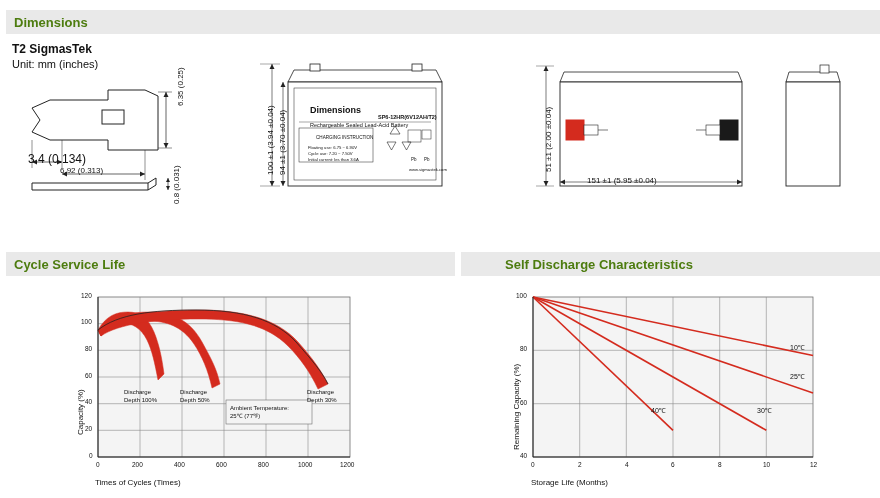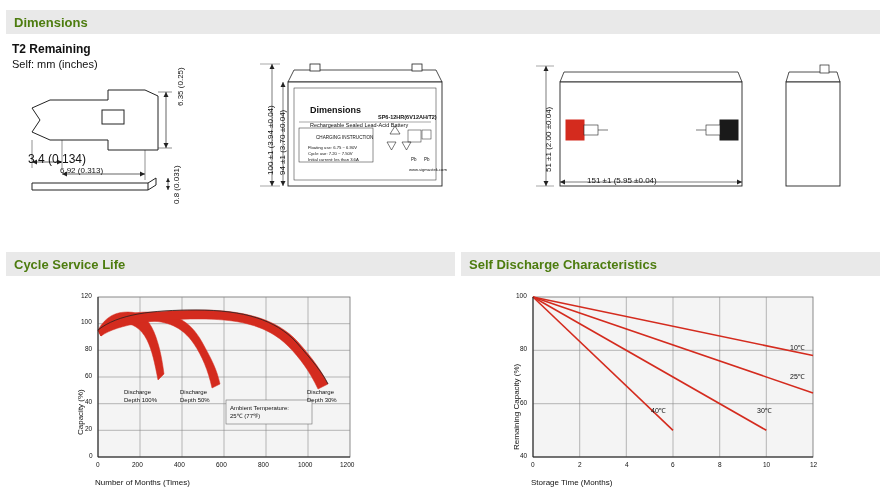--- a/index.html
+++ b/index.html
@@ -22,22 +22,22 @@
   svg{display:block;}
 </style>
 </head>
 <body>
 
 <div class="section-header" style="left:0;top:10px;width:880px;">
   <div class="bar"></div>
   <div class="title">Dimensions</div>
 </div>
 
-<div class="label bold" style="left:12px;top:42px;font-size:12px;">T2 Remaining</div>
-<div class="label" style="left:12px;top:58px;font-size:11px;">Self: mm (inches)</div>
+<div class="label bold" style="left:12px;top:42px;font-size:12px;">T2 SigmasTek</div>
+<div class="label" style="left:12px;top:58px;font-size:11px;">Unit: mm (inches)</div>
 
 <div style="position:absolute;left:20px;top:78px;">
   <svg width="190" height="160" viewBox="0 0 190 160">
 
     <path d="M12,30 L30,22 L88,22 L88,12 L125,12 L138,18 L138,72 L88,72 L88,62 L30,62 L12,54 L20,42 Z" fill="none" stroke="#222" stroke-width="1"></path>
     <rect x="82" y="32" width="22" height="14" fill="none" stroke="#222" stroke-width="1"></rect>
 
     <path d="M12,105 L128,105 L128,112 L12,112 Z" fill="none" stroke="#222" stroke-width="1"></path>
     <line x1="128" y1="105" x2="136" y2="100" stroke="#222" stroke-width="1"></line>
     <line x1="128" y1="112" x2="136" y2="107" stroke="#222" stroke-width="1"></line>
@@ -202,41 +202,41 @@
 <div class="label" style="left:89px;top:452px;font-size:6.5px;">0</div>
 
 <div class="label" style="left:96px;top:461px;font-size:6.5px;">0</div>
 <div class="label" style="left:132px;top:461px;font-size:6.5px;">200</div>
 <div class="label" style="left:174px;top:461px;font-size:6.5px;">400</div>
 <div class="label" style="left:216px;top:461px;font-size:6.5px;">600</div>
 <div class="label" style="left:258px;top:461px;font-size:6.5px;">800</div>
 <div class="label" style="left:298px;top:461px;font-size:6.5px;">1000</div>
 <div class="label" style="left:340px;top:461px;font-size:6.5px;">1200</div>
 
-<div class="label" style="left:95px;top:478px;font-size:8px;">Number of Months (Times)</div>
+<div class="label" style="left:95px;top:478px;font-size:8px;">Times of Cycles (Times)</div>
 <div class="label" style="left:76px;top:435px;font-size:8px;transform:rotate(-90deg);transform-origin:left top;">Capacity (%)</div>
 
 <div class="label" style="left:124px;top:388px;font-size:6px;line-height:8px;">
   <span style="white-space:pre-line;">Discharge
 Depth 100%</span>
 </div>
 <div class="label" style="left:180px;top:388px;font-size:6px;line-height:8px;">
   <span style="white-space:pre-line;">Discharge
 Depth 50%</span>
 </div>
 <div class="label" style="left:307px;top:388px;font-size:6px;line-height:8px;">
   <span style="white-space:pre-line;">Discharge
 Depth 30%</span>
 </div>
 <div class="label" style="left:230px;top:404px;font-size:6px;line-height:8px;">
   <span style="white-space:pre-line;">Ambient Temperature:
 25℃ (77℉)</span>
 </div>
 
-<div class="section-header" style="left:455px;top:252px;width:425px;">
+<div class="section-header" style="left:455px;top:252px;width:425px;gap:36px;">
   <div class="bar"></div>
   <div class="title">Self Discharge Characteristics</div>
 </div>
 
 <div style="position:absolute;left:505px;top:292px;">
   <svg width="330" height="185" viewBox="0 0 330 185">
 
     <rect x="28" y="5" width="280" height="160" fill="#f4f4f4" stroke="#6e6e6e" stroke-width="0.8"></rect>
 
     <g stroke="#8a8a8a" stroke-width="0.6">
@@ -268,19 +268,19 @@
 <div class="label" style="left:520px;top:452px;font-size:6.5px;">40</div>
 
 <div class="label" style="left:531px;top:461px;font-size:6.5px;">0</div>
 <div class="label" style="left:578px;top:461px;font-size:6.5px;">2</div>
 <div class="label" style="left:625px;top:461px;font-size:6.5px;">4</div>
 <div class="label" style="left:671px;top:461px;font-size:6.5px;">6</div>
 <div class="label" style="left:718px;top:461px;font-size:6.5px;">8</div>
 <div class="label" style="left:763px;top:461px;font-size:6.5px;">10</div>
 <div class="label" style="left:810px;top:461px;font-size:6.5px;">12</div>
 
-<div class="label" style="left:531px;top:478px;font-size:8px;">Storage Time (Months)</div>
+<div class="label" style="left:531px;top:478px;font-size:8px;">Storage Life (Months)</div>
 <div class="label" style="left:512px;top:450px;font-size:8px;transform:rotate(-90deg);transform-origin:left top;">Remaining Capacity (%)</div>
 
 <div class="label" style="left:790px;top:343px;font-size:7px;">10℃</div>
 <div class="label" style="left:790px;top:372px;font-size:7px;">25℃</div>
 <div class="label" style="left:757px;top:406px;font-size:7px;">30℃</div>
 <div class="label" style="left:651px;top:406px;font-size:7px;">40℃</div>
 
 </body></html>

